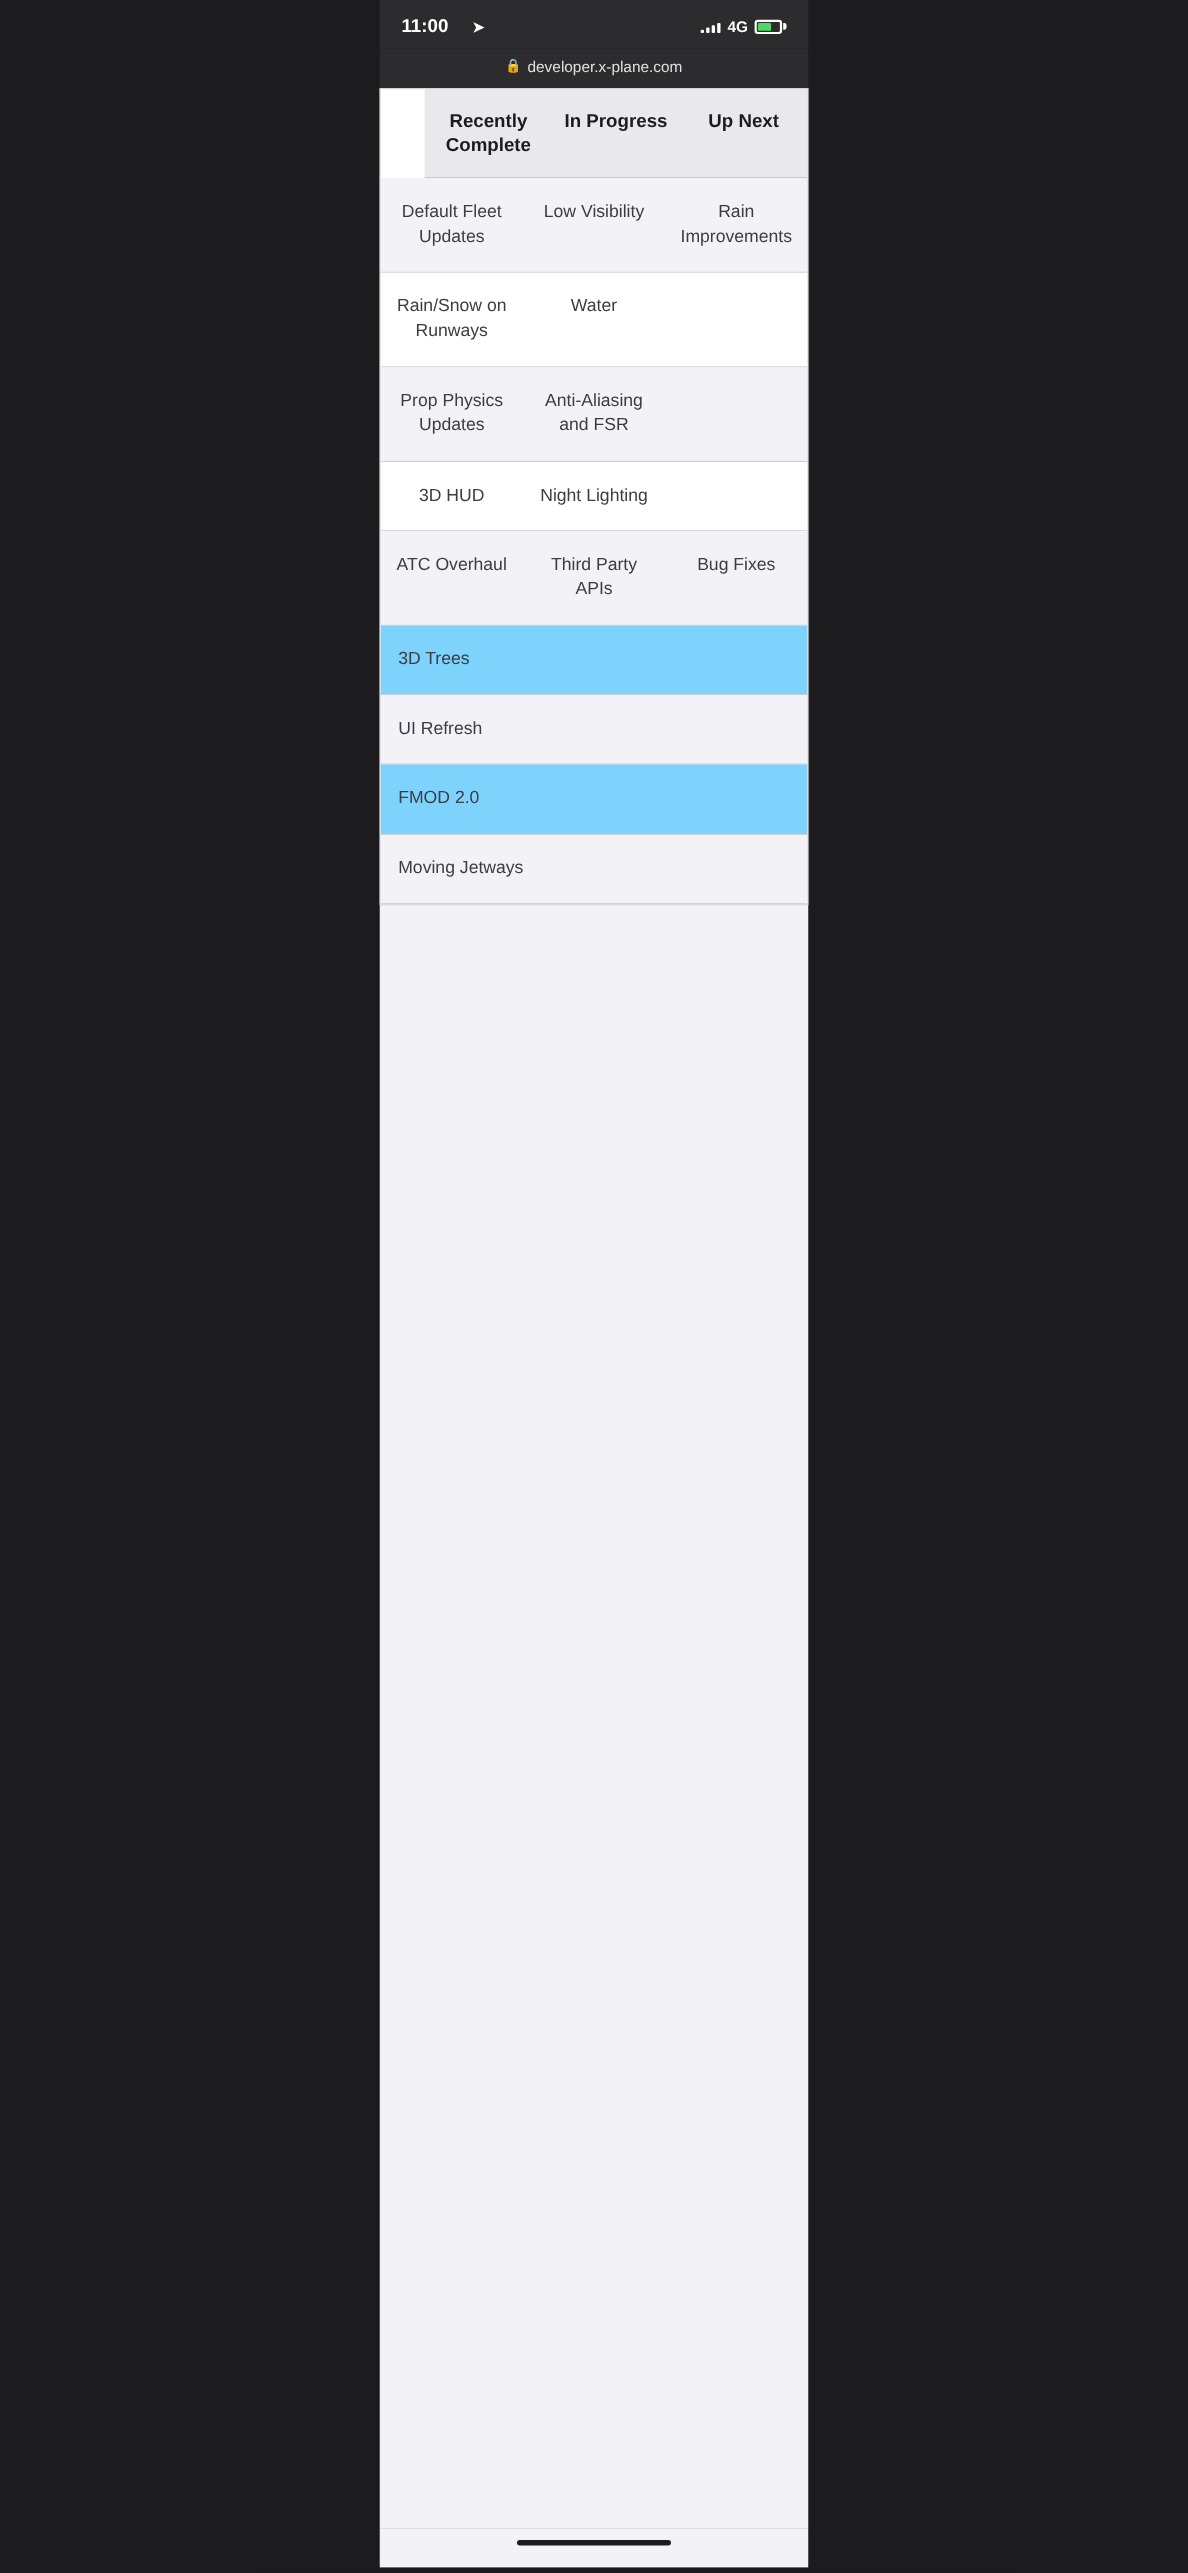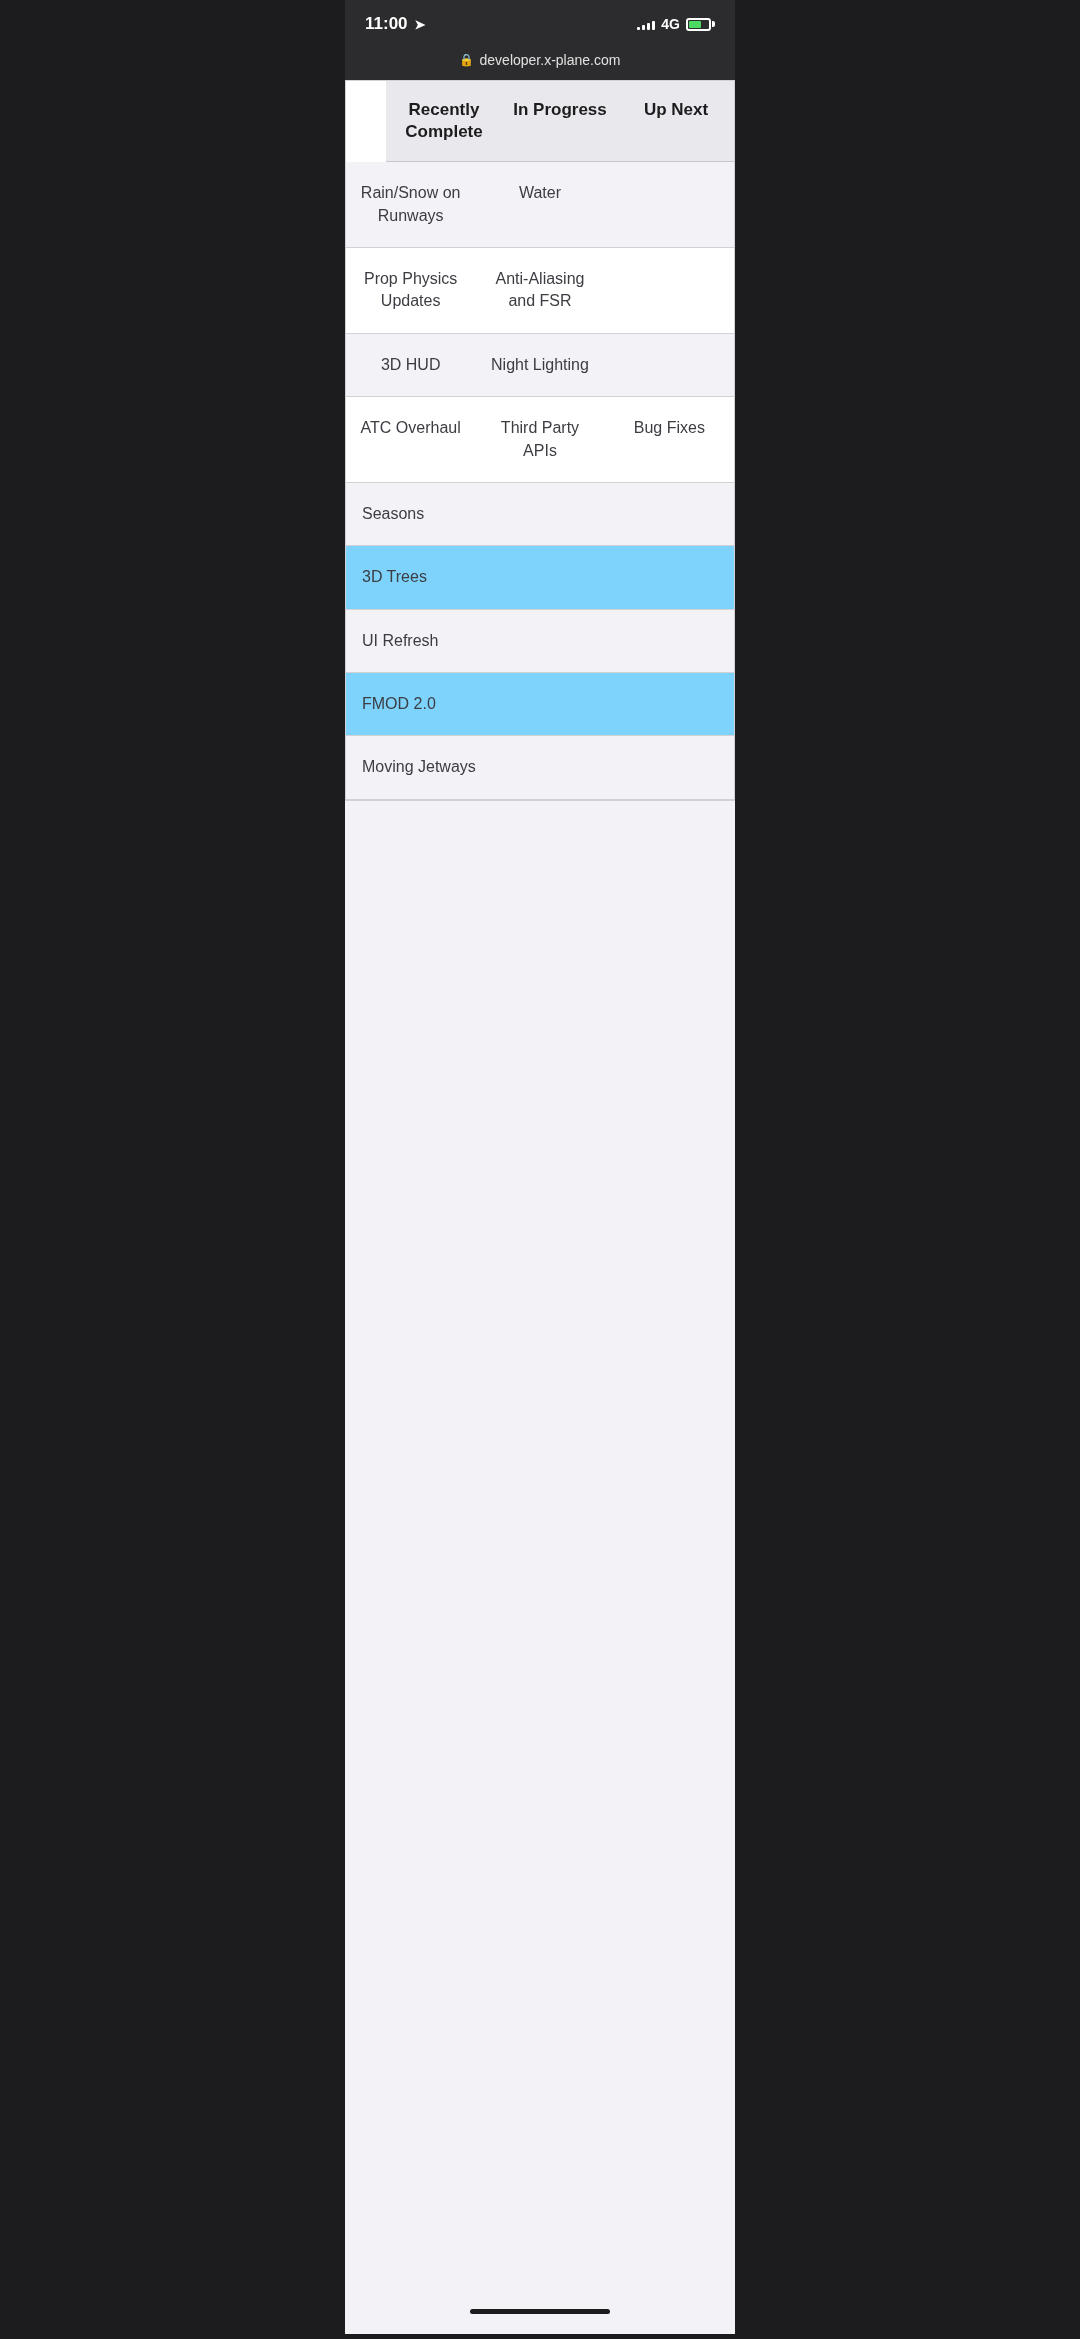--- a/index.html
+++ b/index.html
@@ -20,21 +20,21 @@
       align-items: center;
       padding: 14px 20px 10px;
       color: white;
     }
 
     .status-time {
       font-size: 17px;
       font-weight: 600;
       display: flex;
       align-items: center;
-      gap: 7px;
+      gap: 22px;
     }
 
     .status-right {
       display: flex;
       align-items: center;
       gap: 6px;
       font-size: 14px;
       font-weight: 600;
       justify-content: space-between;
     }
@@ -219,20 +219,25 @@
 
 <div class="page-content">
   <div class="table-container">
 
     <div class="header-row">
       <div class="header-cell">Recently Complete</div>
       <div class="header-cell">In Progress</div>
       <div class="header-cell">Up Next</div>
     </div>
 
+    <div class="data-row">
+      <div class="data-cell">Default Fleet Updates</div>
+      <div class="data-cell">Low Visibility</div>
+      <div class="data-cell">Rain Improvements</div>
+    </div>
 
     <div class="data-row">
       <div class="data-cell">Rain/Snow on Runways</div>
       <div class="data-cell">Water</div>
     </div>
 
     <div class="data-row">
       <div class="data-cell">Prop Physics Updates</div>
       <div class="data-cell">Anti-Aliasing and FSR</div>
     </div>
@@ -241,23 +246,20 @@
       <div class="data-cell">3D HUD</div>
       <div class="data-cell">Night Lighting</div>
     </div>
 
     <div class="data-row">
       <div class="data-cell">ATC Overhaul</div>
       <div class="data-cell">Third Party APIs</div>
       <div class="data-cell">Bug Fixes</div>
     </div>
 
-    <div class="single-row">
-      <div class="data-cell">Seasons</div>
-    </div>
 
     <div class="single-row white">
       <div class="data-cell">3D Trees</div>
     </div>
 
     <div class="single-row">
       <div class="data-cell">UI Refresh</div>
     </div>
 
     <div class="single-row white">

